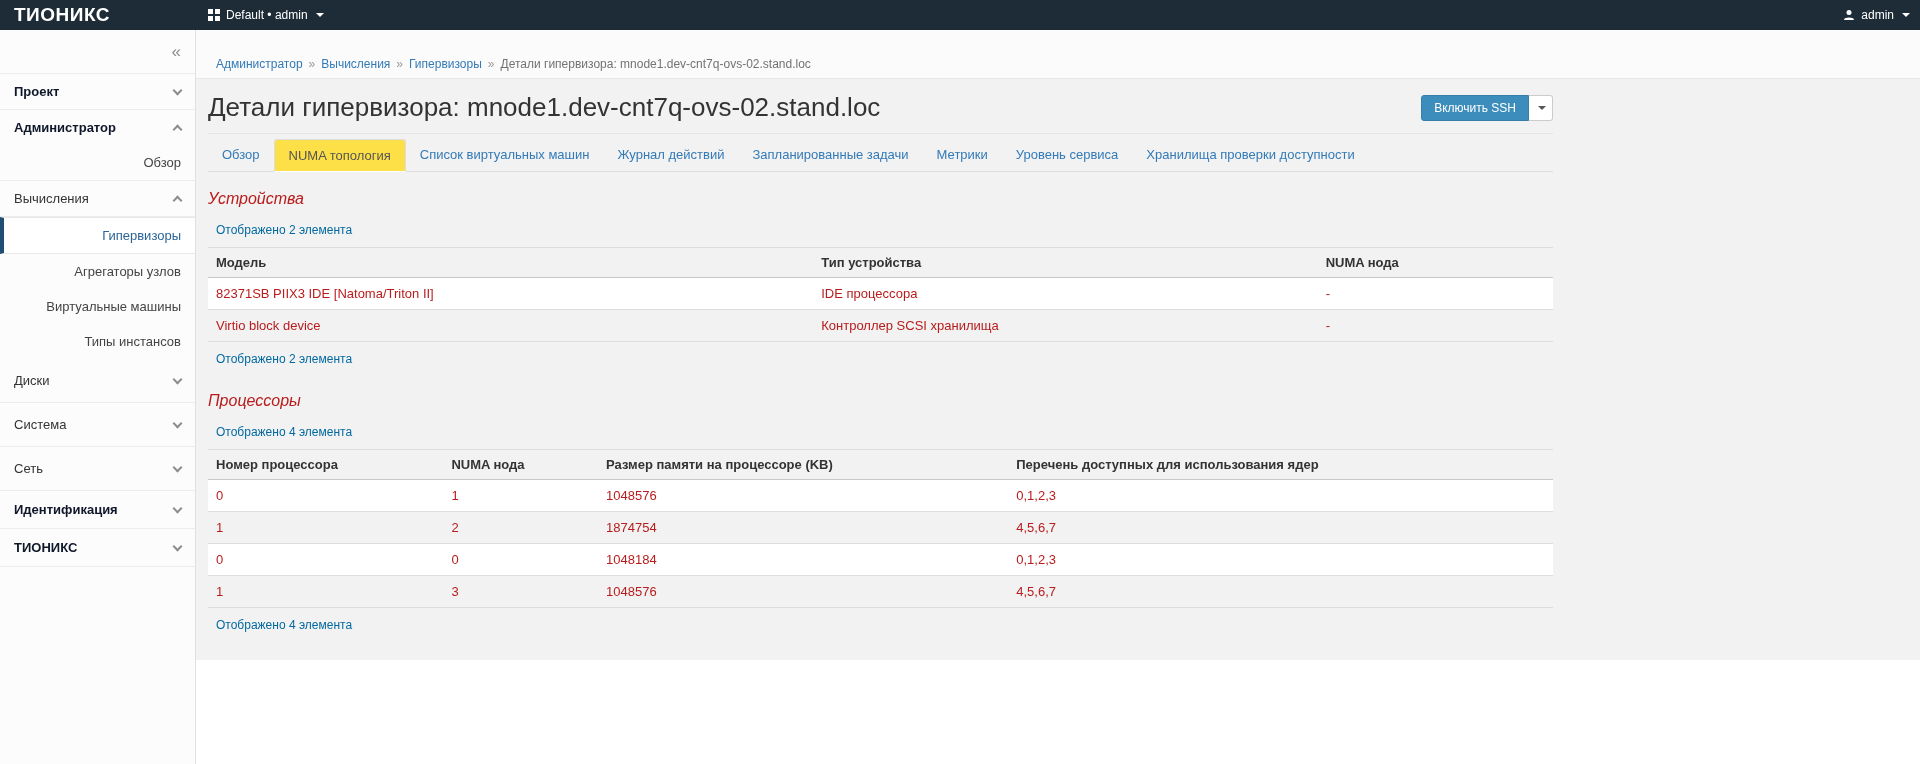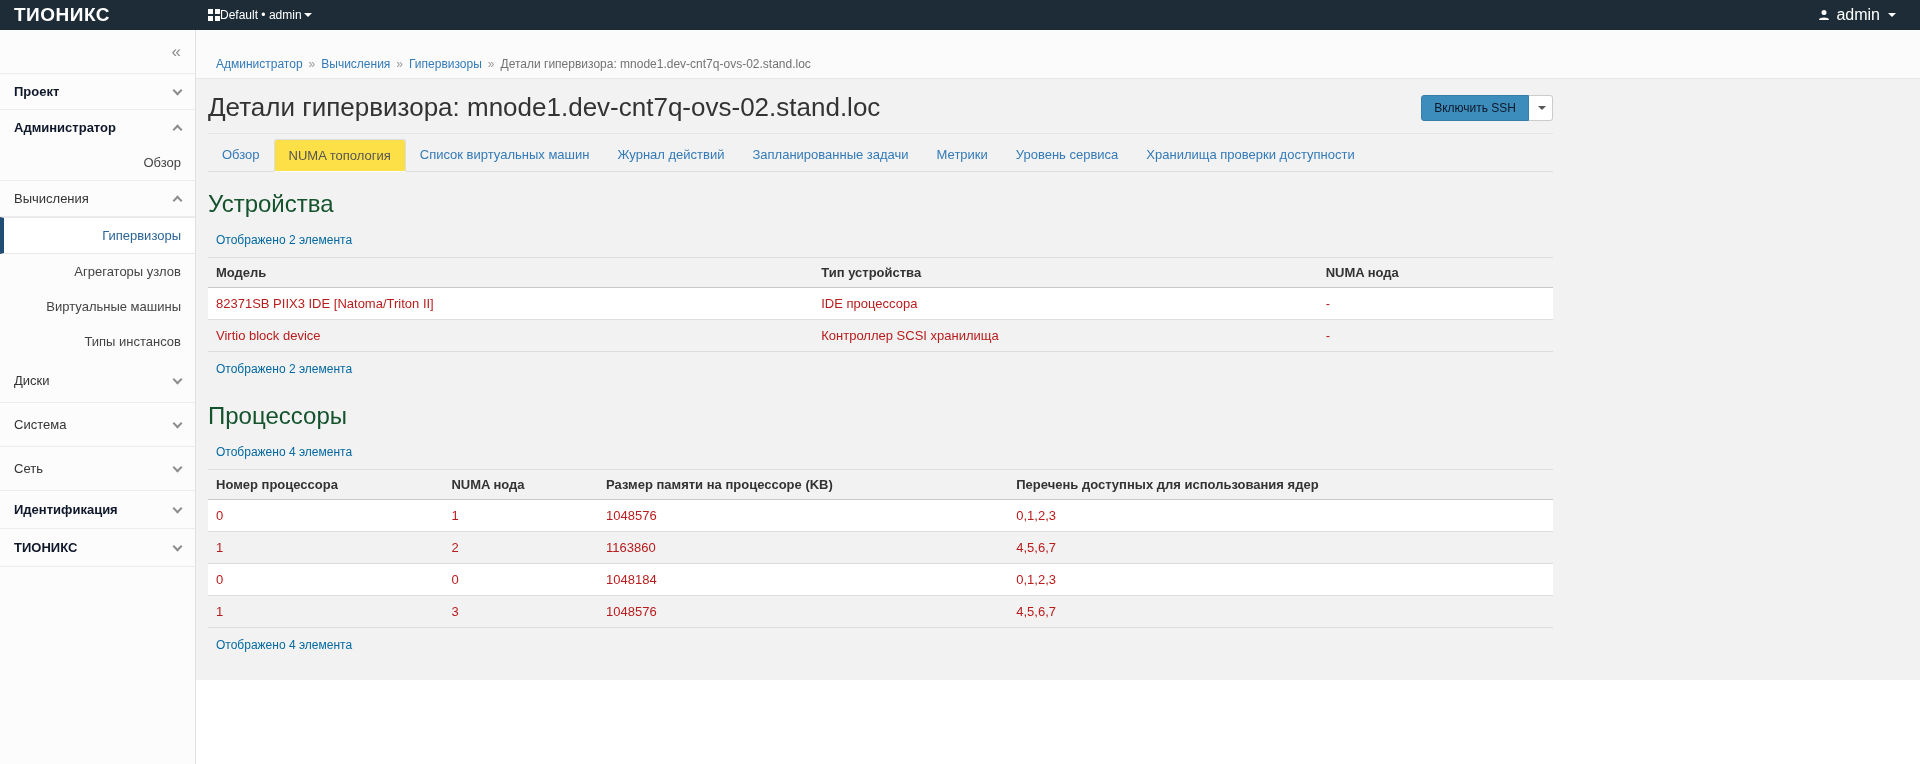--- a/index.html
+++ b/index.html
@@ -14,27 +14,27 @@
   
   .topbar {
     height:30px; background:#1d2c36; color:#fff;
     display:flex; align-items:center;
   }
   .logo {
     width:196px; padding-left:14px; font-size:19px; font-weight:bold;
     letter-spacing:0.5px; color:#fff; cursor:pointer; white-space:nowrap;
   }
   .context {
-    display:flex; align-items:center; font-size:12px;
+    display:flex; align-items:center; gap:6px; font-size:12px;
     padding-left:12px; cursor:pointer; white-space:nowrap;
   }
   .flex-spacer { flex:1; }
   .user {
-    display:flex; align-items:center; gap:6px; font-size:16px;
-    padding-right:24px; cursor:pointer; white-space:nowrap;
+    display:flex; align-items:center; gap:6px; font-size:12px;
+    padding-right:10px; cursor:pointer; white-space:nowrap;
   }
   .caret {
     display:inline-block; width:0; height:0; margin-left:2px;
     border-left:4px solid transparent; border-right:4px solid transparent;
     border-top:4px solid currentColor;
   }
   .mini-ico { display:inline-flex; align-items:center; }
 
   
   .app { display:flex; height:734px; }
@@ -85,21 +85,21 @@
   .inner { width:1345px; }
 
   .title-row {
     display:flex; justify-content:space-between; align-items:center;
     padding-bottom:10px; border-bottom:1px solid #e3e3e3;
   }
   h1.page-title { margin:0; font-size:26px; font-weight:normal; color:#333; }
 
   .btn-group { display:flex; }
   .btn-primary {
-    background:#3c8dbc; border:1px solid #367fa9; color:#0f172a;
+    background:#3c8dbc; border:1px solid #367fa9; color:#ffffff;
     font-size:12px; font-family:inherit; padding:6px 12px;
     border-radius:3px 0 0 3px; cursor:pointer; line-height:1;
   }
   .btn-caret {
     background:#fff; border:1px solid #ccc; border-left:none; color:#555;
     width:24px; border-radius:0 3px 3px 0; cursor:pointer;
     display:flex; align-items:center; justify-content:center; padding:0;
   }
 
   .tabs {
@@ -109,22 +109,23 @@
   .tab {
     padding:8px 14px; color:#337ab7; text-decoration:none; cursor:pointer;
     white-space:nowrap;
   }
   .tab.active {
     background:#fde047; color:#555; border:1px solid #ddd; border-bottom:1px solid #fff;
     margin-bottom:-1px; border-radius:3px 3px 0 0; cursor:default;
   }
 
   h2.section {
-    font-size:24px; font-weight:normal; color:#14532d;
+    font-size:16px; font-weight:normal; color:#b91c1c;
     margin:18px 0 0 0;
+    font-style:italic;
   }
   h2.section.mt { margin-top:26px; }
   .count { font-size:12px; color:#0369a1; margin:15px 0 10px 8px; }
   .count.bottom { margin:10px 0 4px 8px; }
 
   table.data {
     width:100%; border-collapse:collapse; font-size:13px; table-layout:fixed;
   }
   table.data th {
     text-align:left; font-weight:bold; color:#333; padding:7px 8px;
@@ -331,21 +332,21 @@
           <tbody>
             <tr>
               <td>0</td>
               <td>1</td>
               <td>1048576</td>
               <td>0,1,2,3</td>
             </tr>
             <tr>
               <td>1</td>
               <td>2</td>
-              <td>1163860</td>
+              <td>1874754</td>
               <td>4,5,6,7</td>
             </tr>
             <tr>
               <td>0</td>
               <td>0</td>
               <td>1048184</td>
               <td>0,1,2,3</td>
             </tr>
             <tr>
               <td>1</td>

